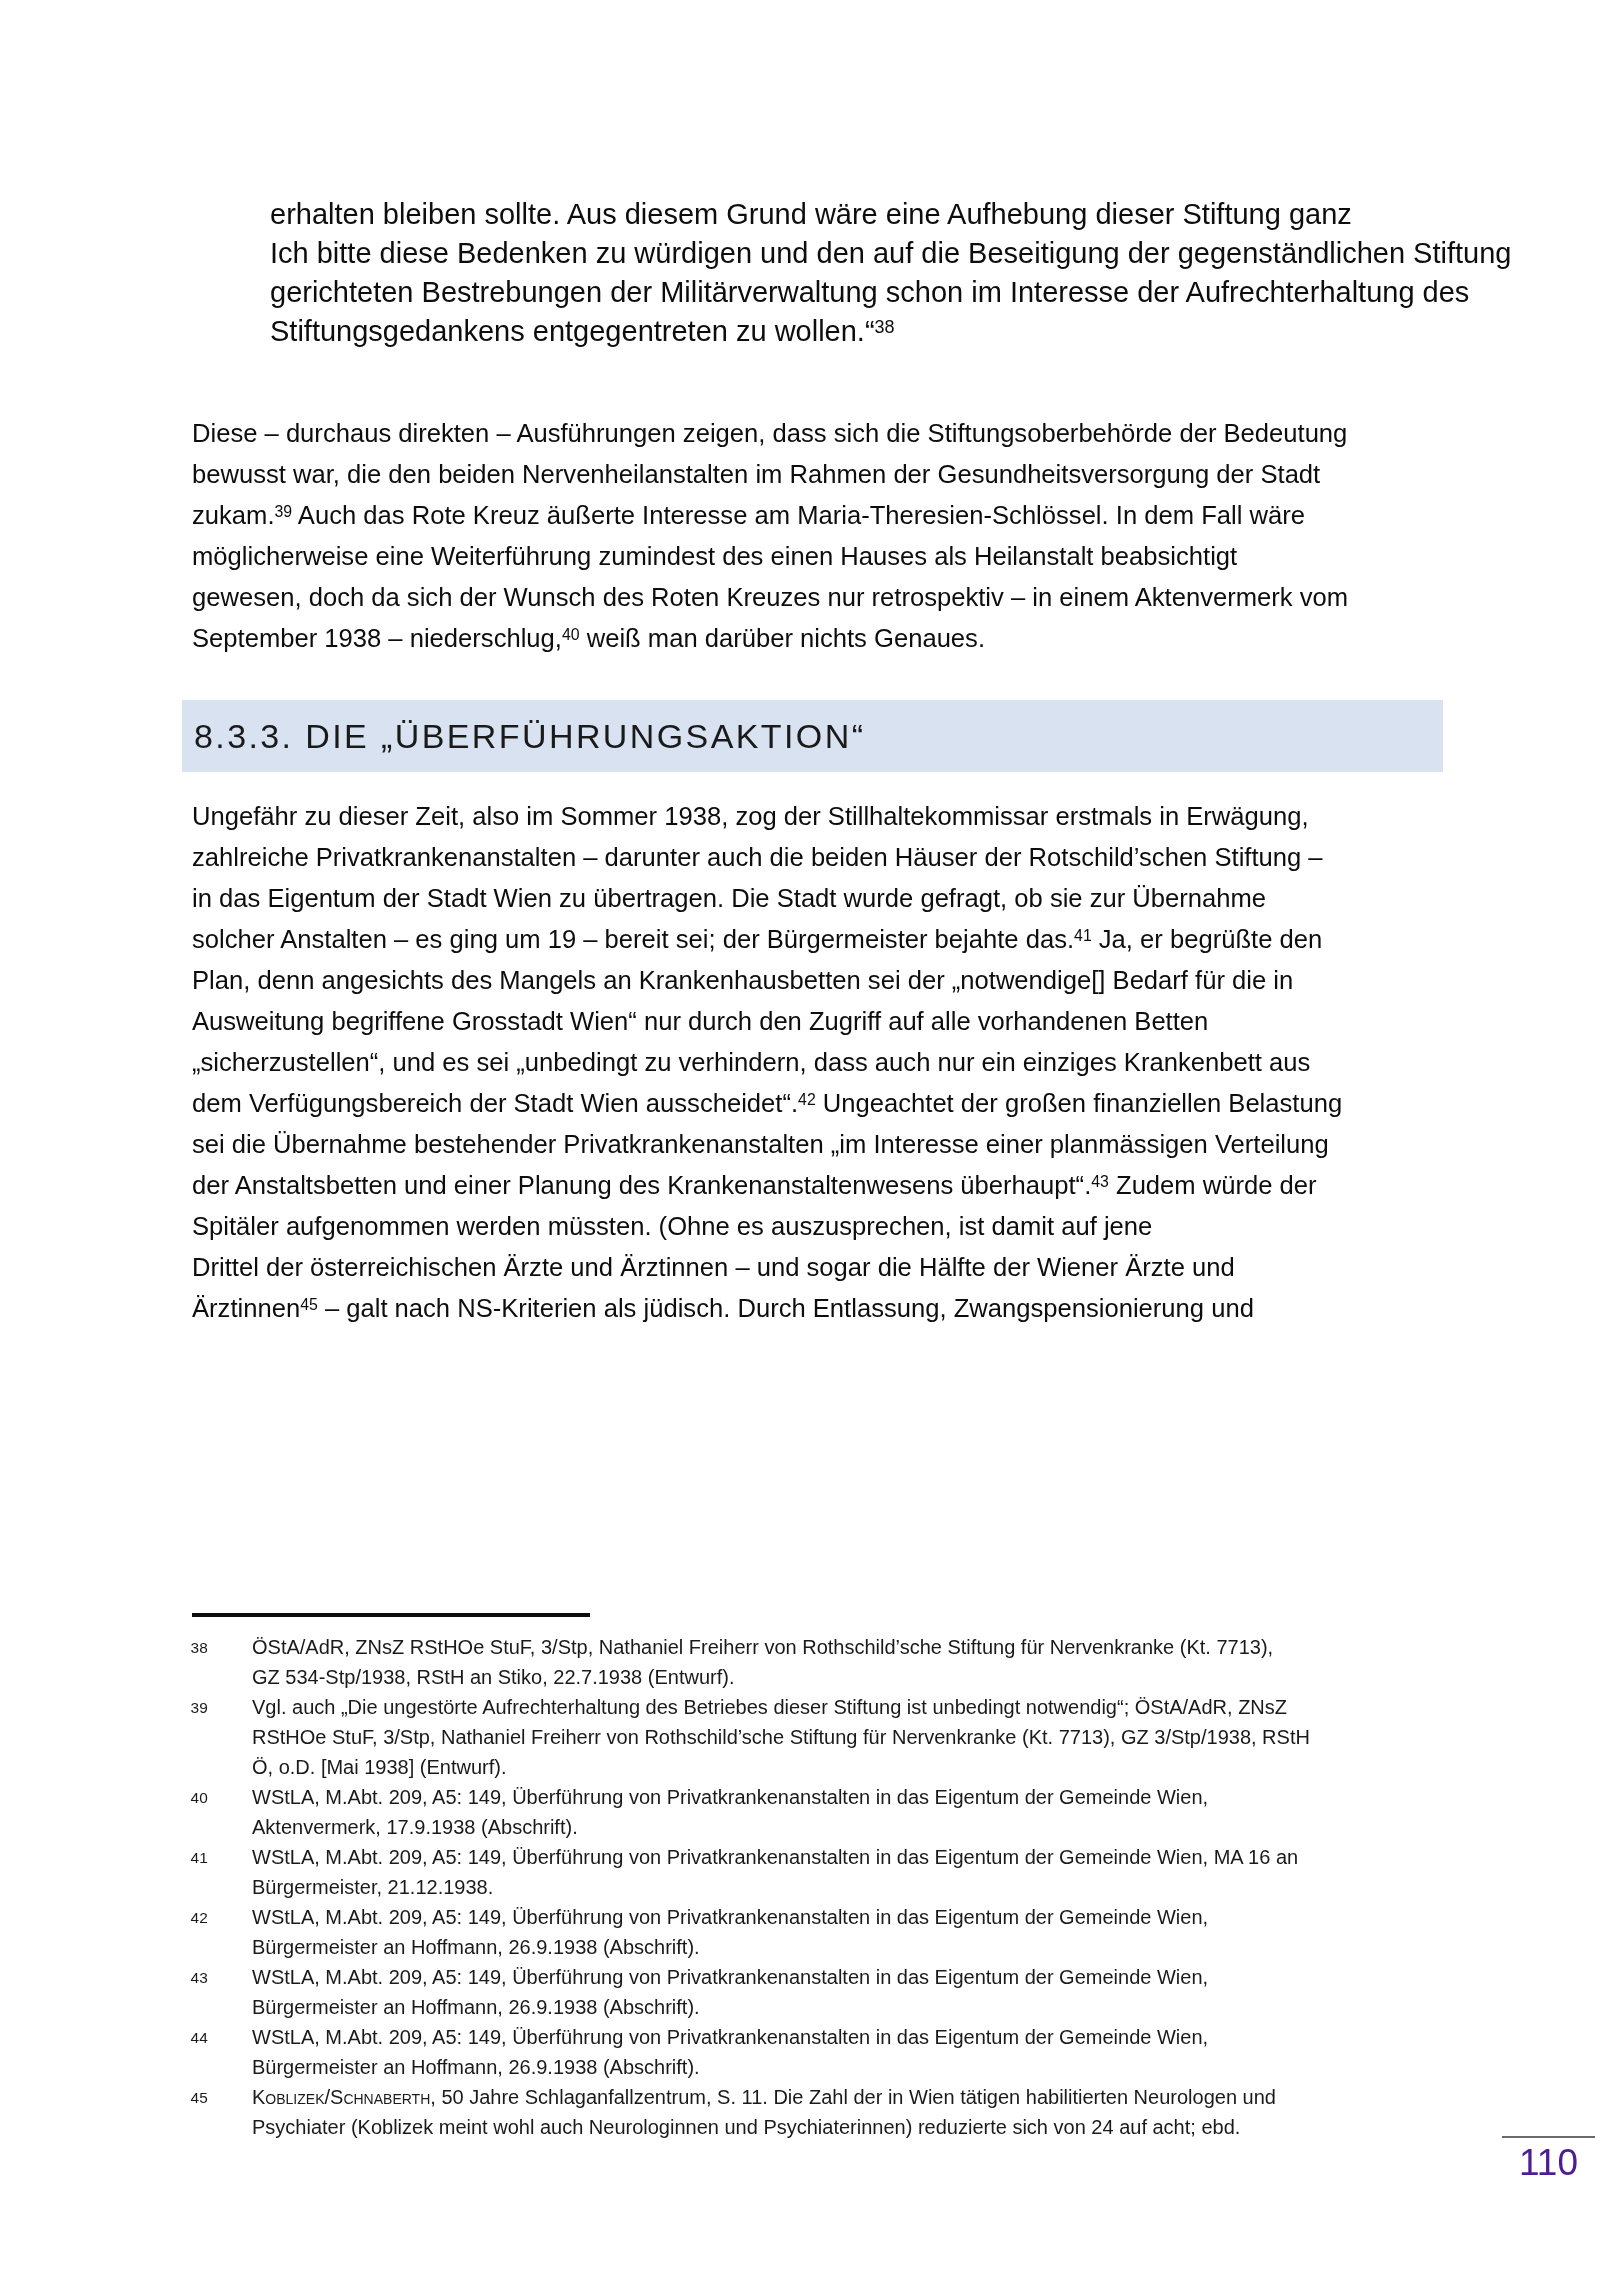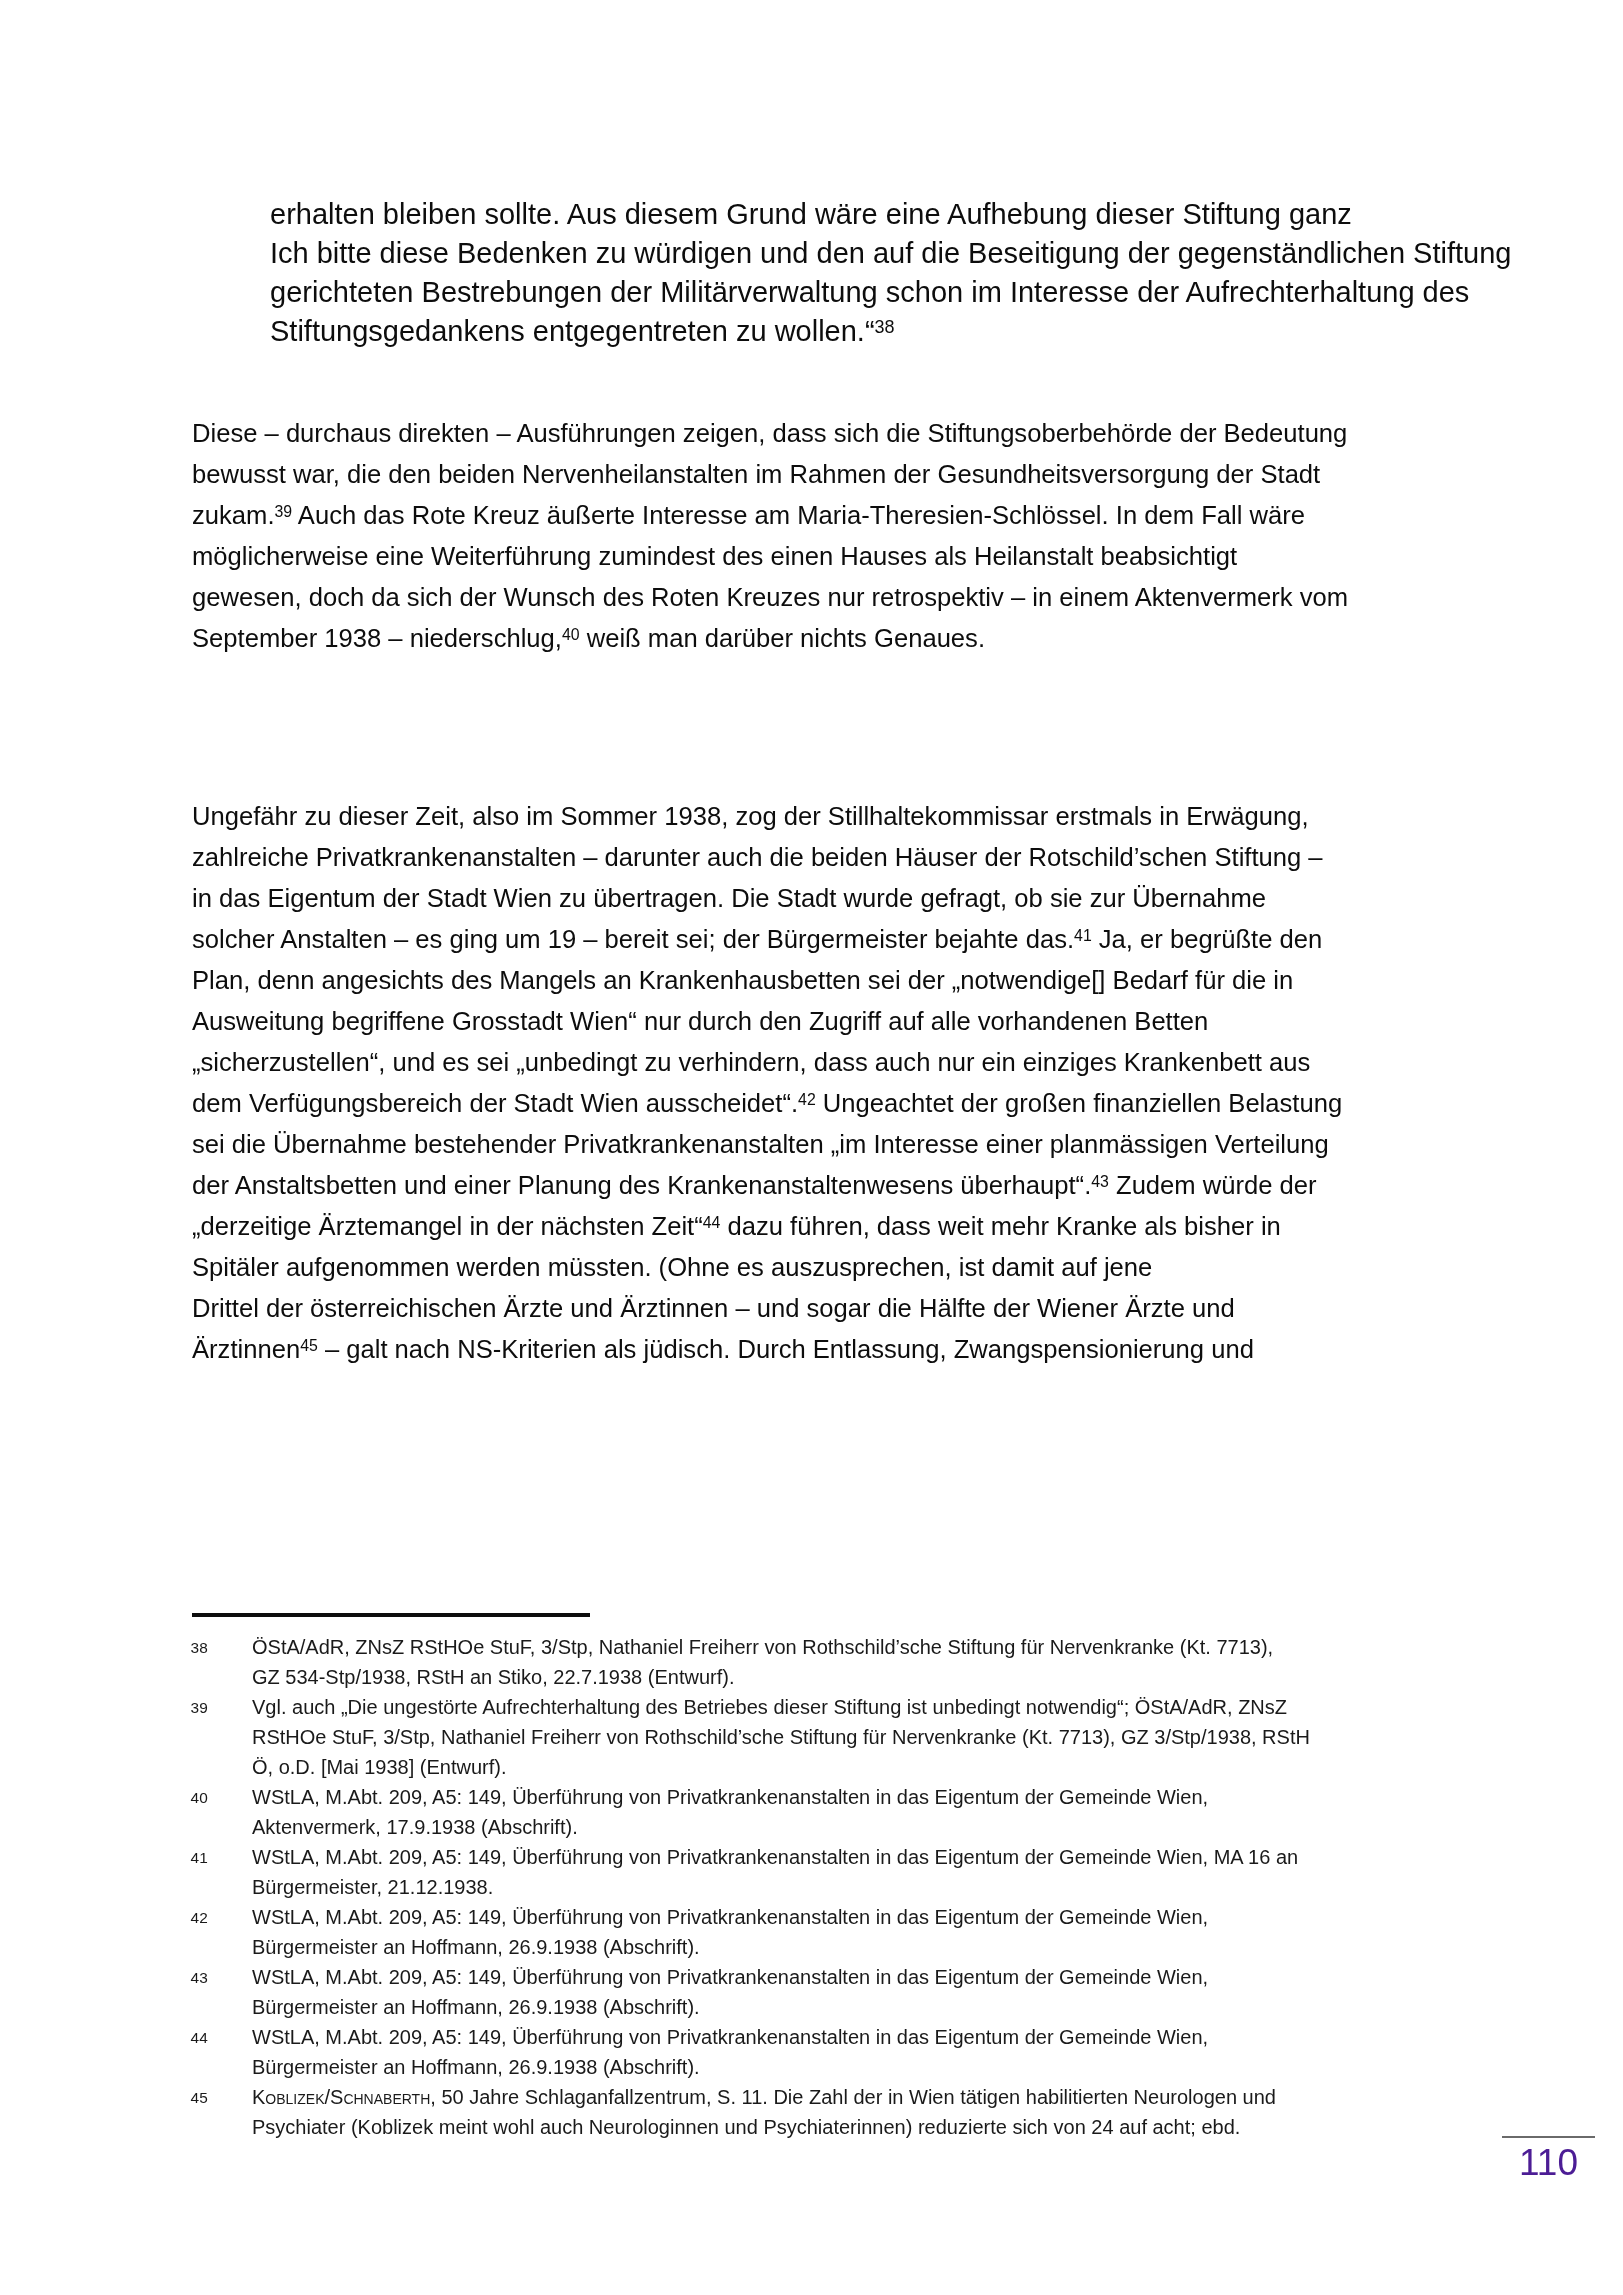--- a/index.html
+++ b/index.html
@@ -103,33 +103,35 @@
 
   <div class="body-para para1">
       <div class="tline">Diese – durchaus direkten – Ausführungen zeigen, dass sich die Stiftungsoberbehörde der Bedeutung</div>
       <div class="tline">bewusst war, die den beiden Nervenheilanstalten im Rahmen der Gesundheitsversorgung der Stadt</div>
       <div class="tline">zukam.<sup>39</sup> Auch das Rote Kreuz äußerte Interesse am Maria-Theresien-Schlössel. In dem Fall wäre</div>
       <div class="tline">möglicherweise eine Weiterführung zumindest des einen Hauses als Heilanstalt beabsichtigt</div>
       <div class="tline">gewesen, doch da sich der Wunsch des Roten Kreuzes nur retrospektiv – in einem Aktenvermerk vom</div>
       <div class="tline">September 1938 – niederschlug,<sup>40</sup> weiß man darüber nichts Genaues.</div>
     </div>
 
+  <div class="heading">
+    <span>8.3.3. DIE „ÜBERFÜHRUNGSAKTION“</span>
+  </div>
 
   <div class="body-para para2">
       <div class="tline">Ungefähr zu dieser Zeit, also im Sommer 1938, zog der Stillhaltekommissar erstmals in Erwägung,</div>
       <div class="tline">zahlreiche Privatkrankenanstalten – darunter auch die beiden Häuser der Rotschild’schen Stiftung –</div>
       <div class="tline">in das Eigentum der Stadt Wien zu übertragen. Die Stadt wurde gefragt, ob sie zur Übernahme</div>
       <div class="tline">solcher Anstalten – es ging um 19 – bereit sei; der Bürgermeister bejahte das.<sup>41</sup> Ja, er begrüßte den</div>
       <div class="tline">Plan, denn angesichts des Mangels an Krankenhausbetten sei der „notwendige[] Bedarf für die in</div>
       <div class="tline">Ausweitung begriffene Grosstadt Wien“ nur durch den Zugriff auf alle vorhandenen Betten</div>
       <div class="tline">„sicherzustellen“, und es sei „unbedingt zu verhindern, dass auch nur ein einziges Krankenbett aus</div>
       <div class="tline">dem Verfügungsbereich der Stadt Wien ausscheidet“.<sup>42</sup> Ungeachtet der großen finanziellen Belastung</div>
       <div class="tline">sei die Übernahme bestehender Privatkrankenanstalten „im Interesse einer planmässigen Verteilung</div>
       <div class="tline">der Anstaltsbetten und einer Planung des Krankenanstaltenwesens überhaupt“.<sup>43</sup> Zudem würde der</div>
-      <div class="tline">„derzeitige Ärztemangel in der nächsten Zeit“<sup>44</sup> dazu führen, dass weit mehr Kranke als bisher in</div>
       <div class="tline">Spitäler aufgenommen werden müssten. (Ohne es auszusprechen, ist damit auf jene</div>
       <div class="tline">Drittel der österreichischen Ärzte und Ärztinnen – und sogar die Hälfte der Wiener Ärzte und</div>
       <div class="tline">Ärztinnen<sup>45</sup> – galt nach NS-Kriterien als jüdisch. Durch Entlassung, Zwangspensionierung und</div>
     </div>
 
   <div class="fn-separator"></div>
 
   <div class="footnotes" id="footnotes">
       <div class="footnote">
         <span class="fn-num">38</span>

